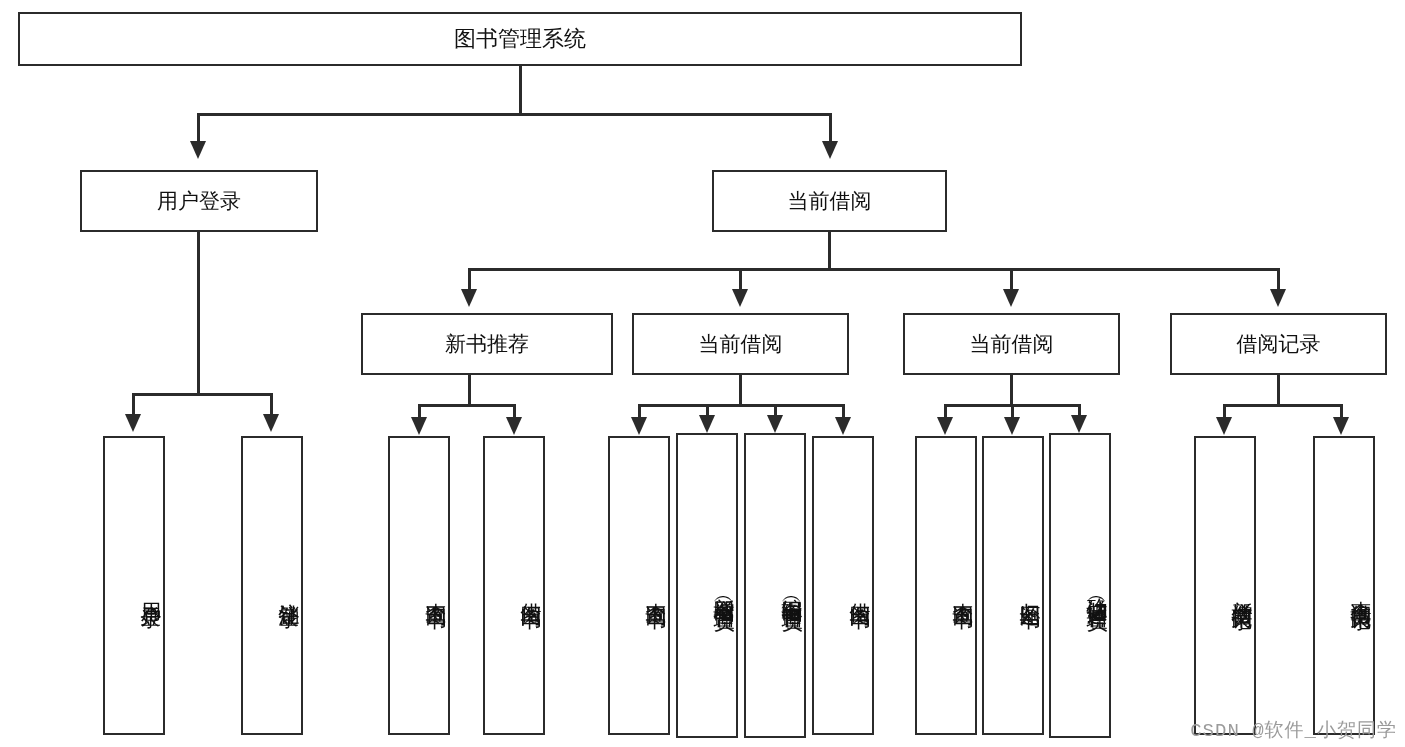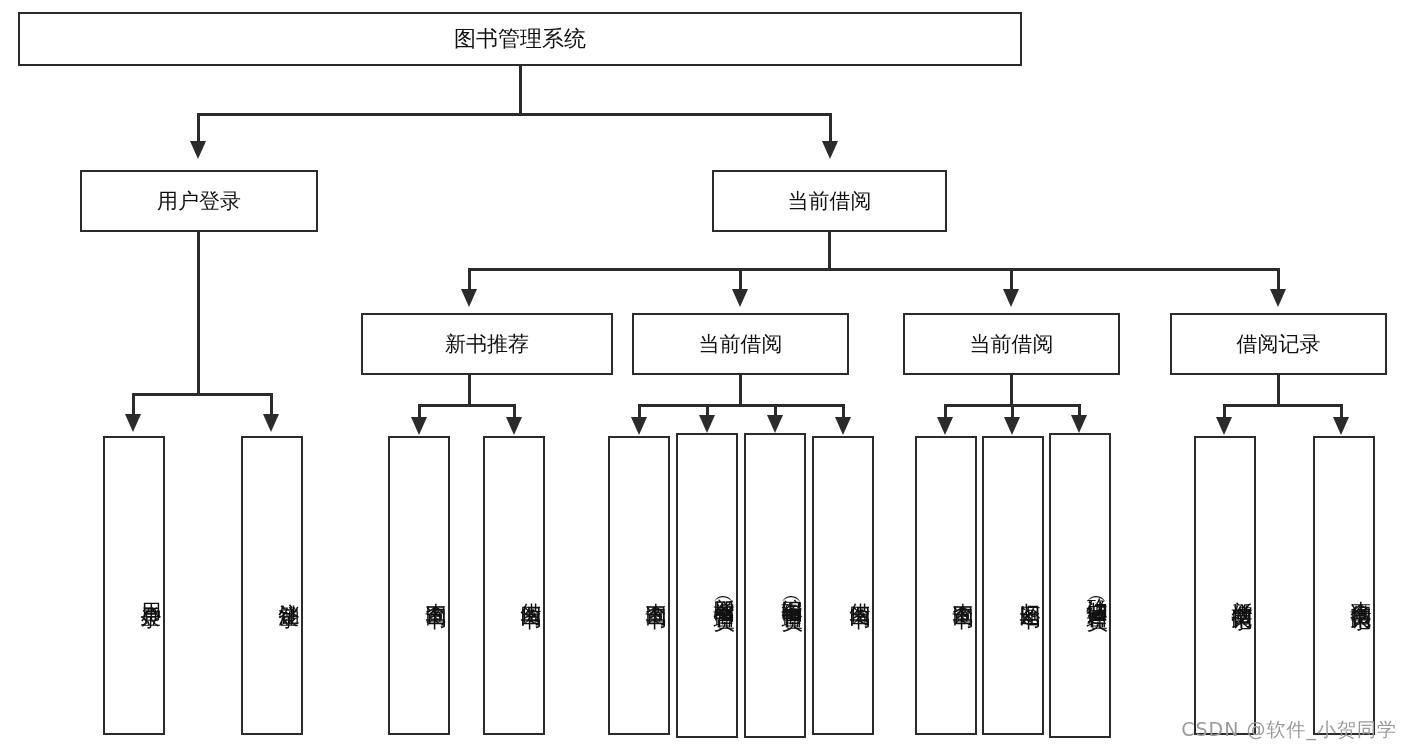--- a/index.html
+++ b/index.html
@@ -70,20 +70,21 @@
   
   #watermark{
     position:absolute;
     right:8px;
     bottom:4px;
     font-size:19px;
     color:#9b9b9b;
     letter-spacing:1px;
     z-index:10;
     white-space:nowrap;
+    font-family:Liberation Mono, monospace;
   }
 </style>
 </head>
 <body>
 
 <div id="canvas">
 
   <div class="node root" style="left:18px;top:12px;width:1004px;height:54px;">图书管理系统</div>
 
   <div class="vline" style="left:519px;top:66px;width:3px;height:49px;"></div>

